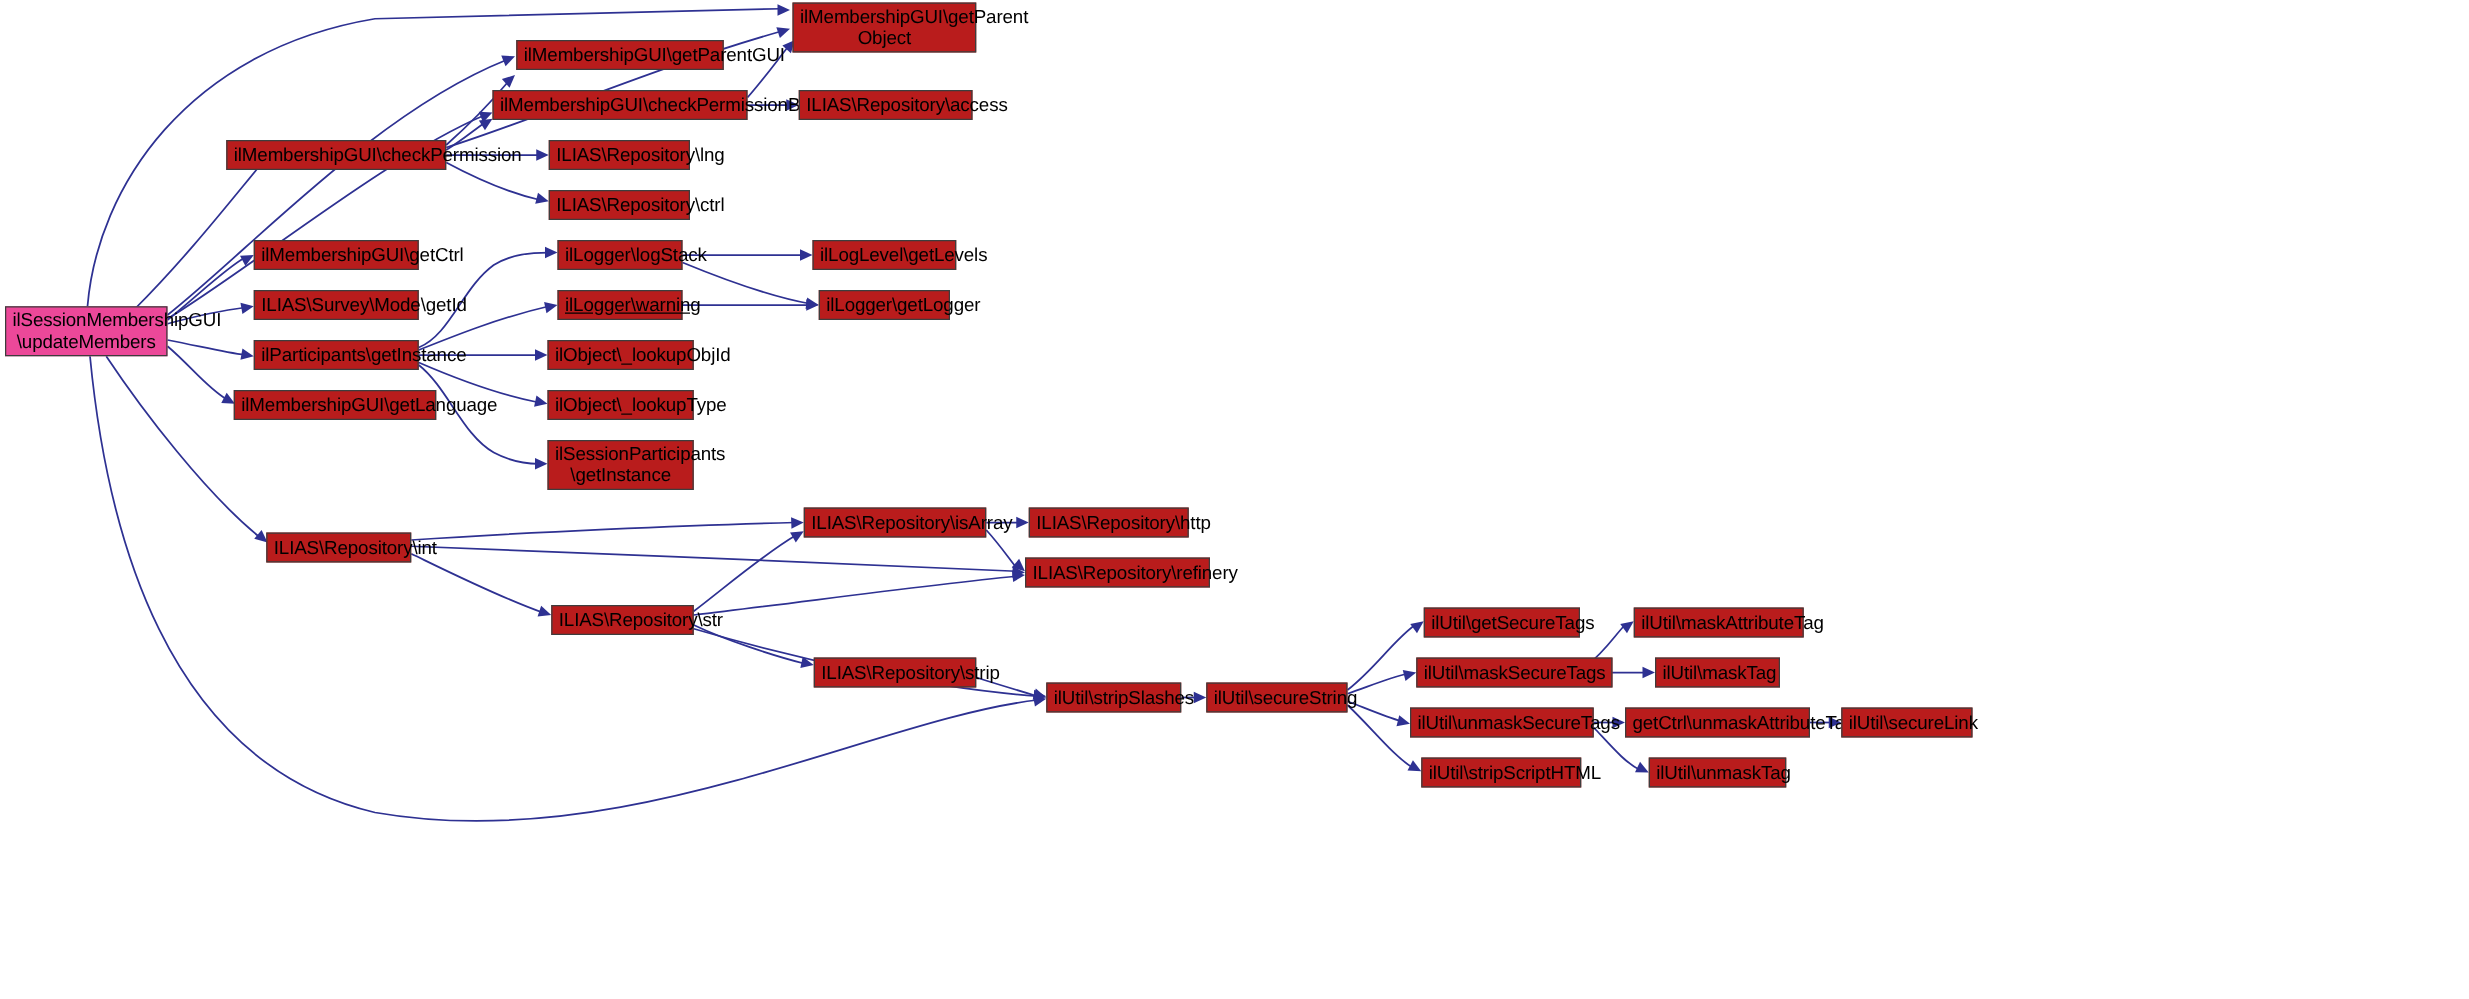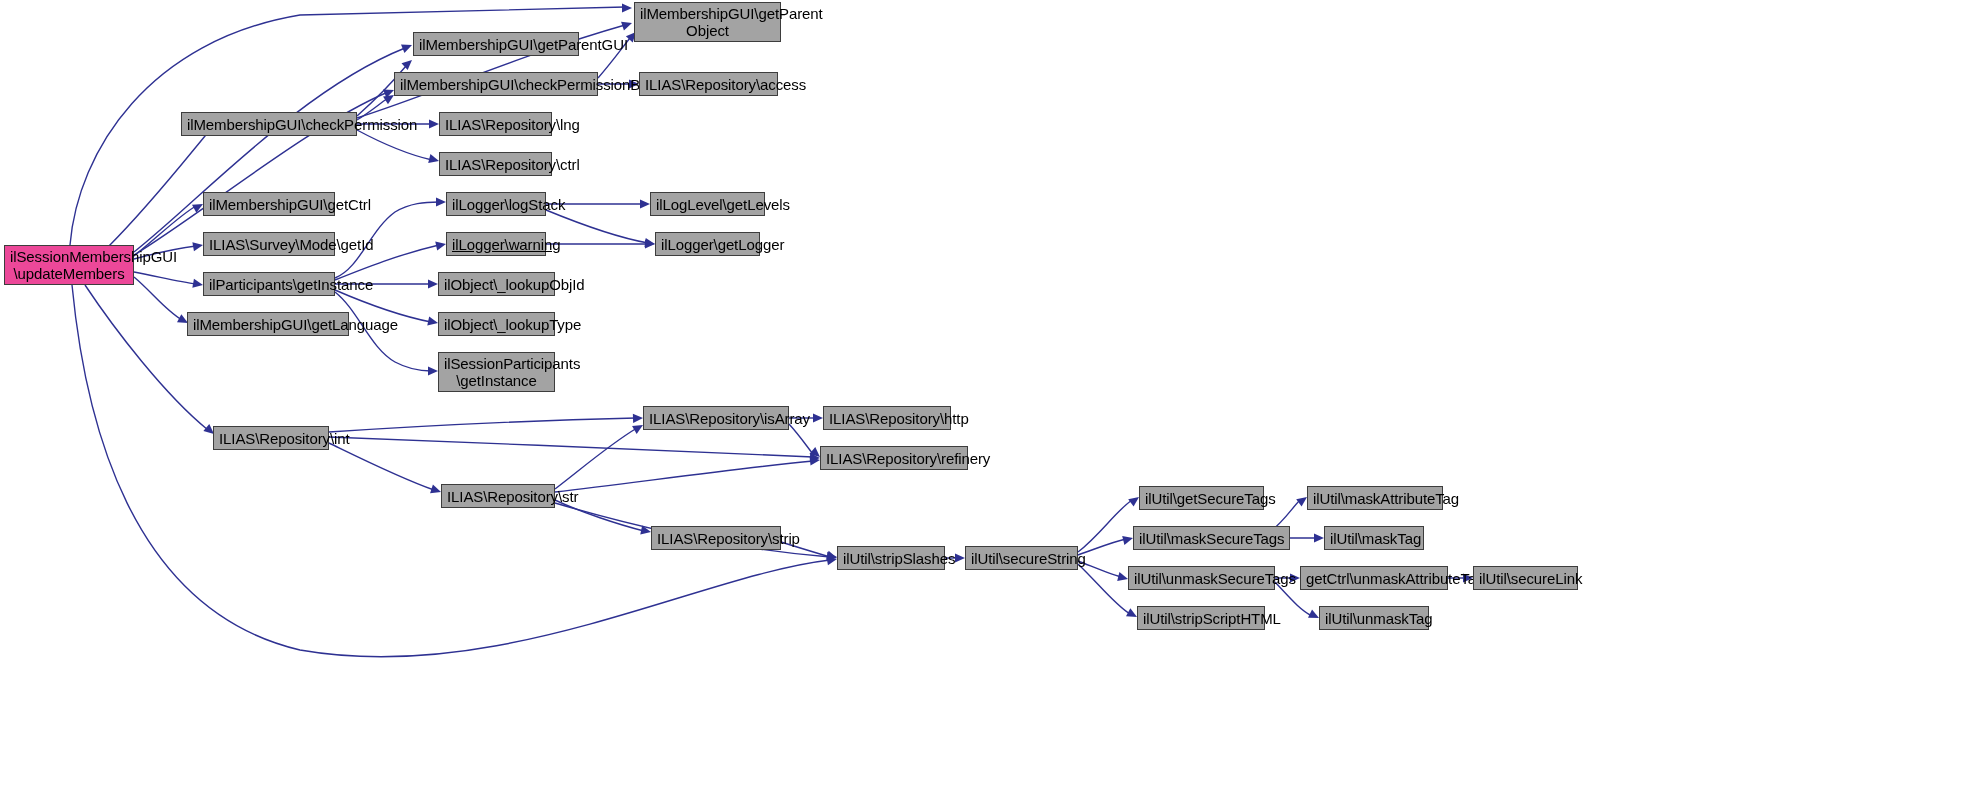--- a/index.html
+++ b/index.html
@@ -20,21 +20,21 @@
     left: 0;
     top: 0;
     width: 1975px;
     height: 799px;
     pointer-events: none;
   }
   .node {
     position: absolute;
     box-sizing: border-box;
     border: 1px solid #3d3d3d;
-    background: #a3a3a3;
+    background: #b91c1c;
     color: #000000;
     font-size: 15px;
     line-height: 17px;
     display: flex;
     align-items: center;
     justify-content: center;
     text-align: center;
     white-space: pre-line;
     padding: 0 5px;
     letter-spacing: -0.1px;

